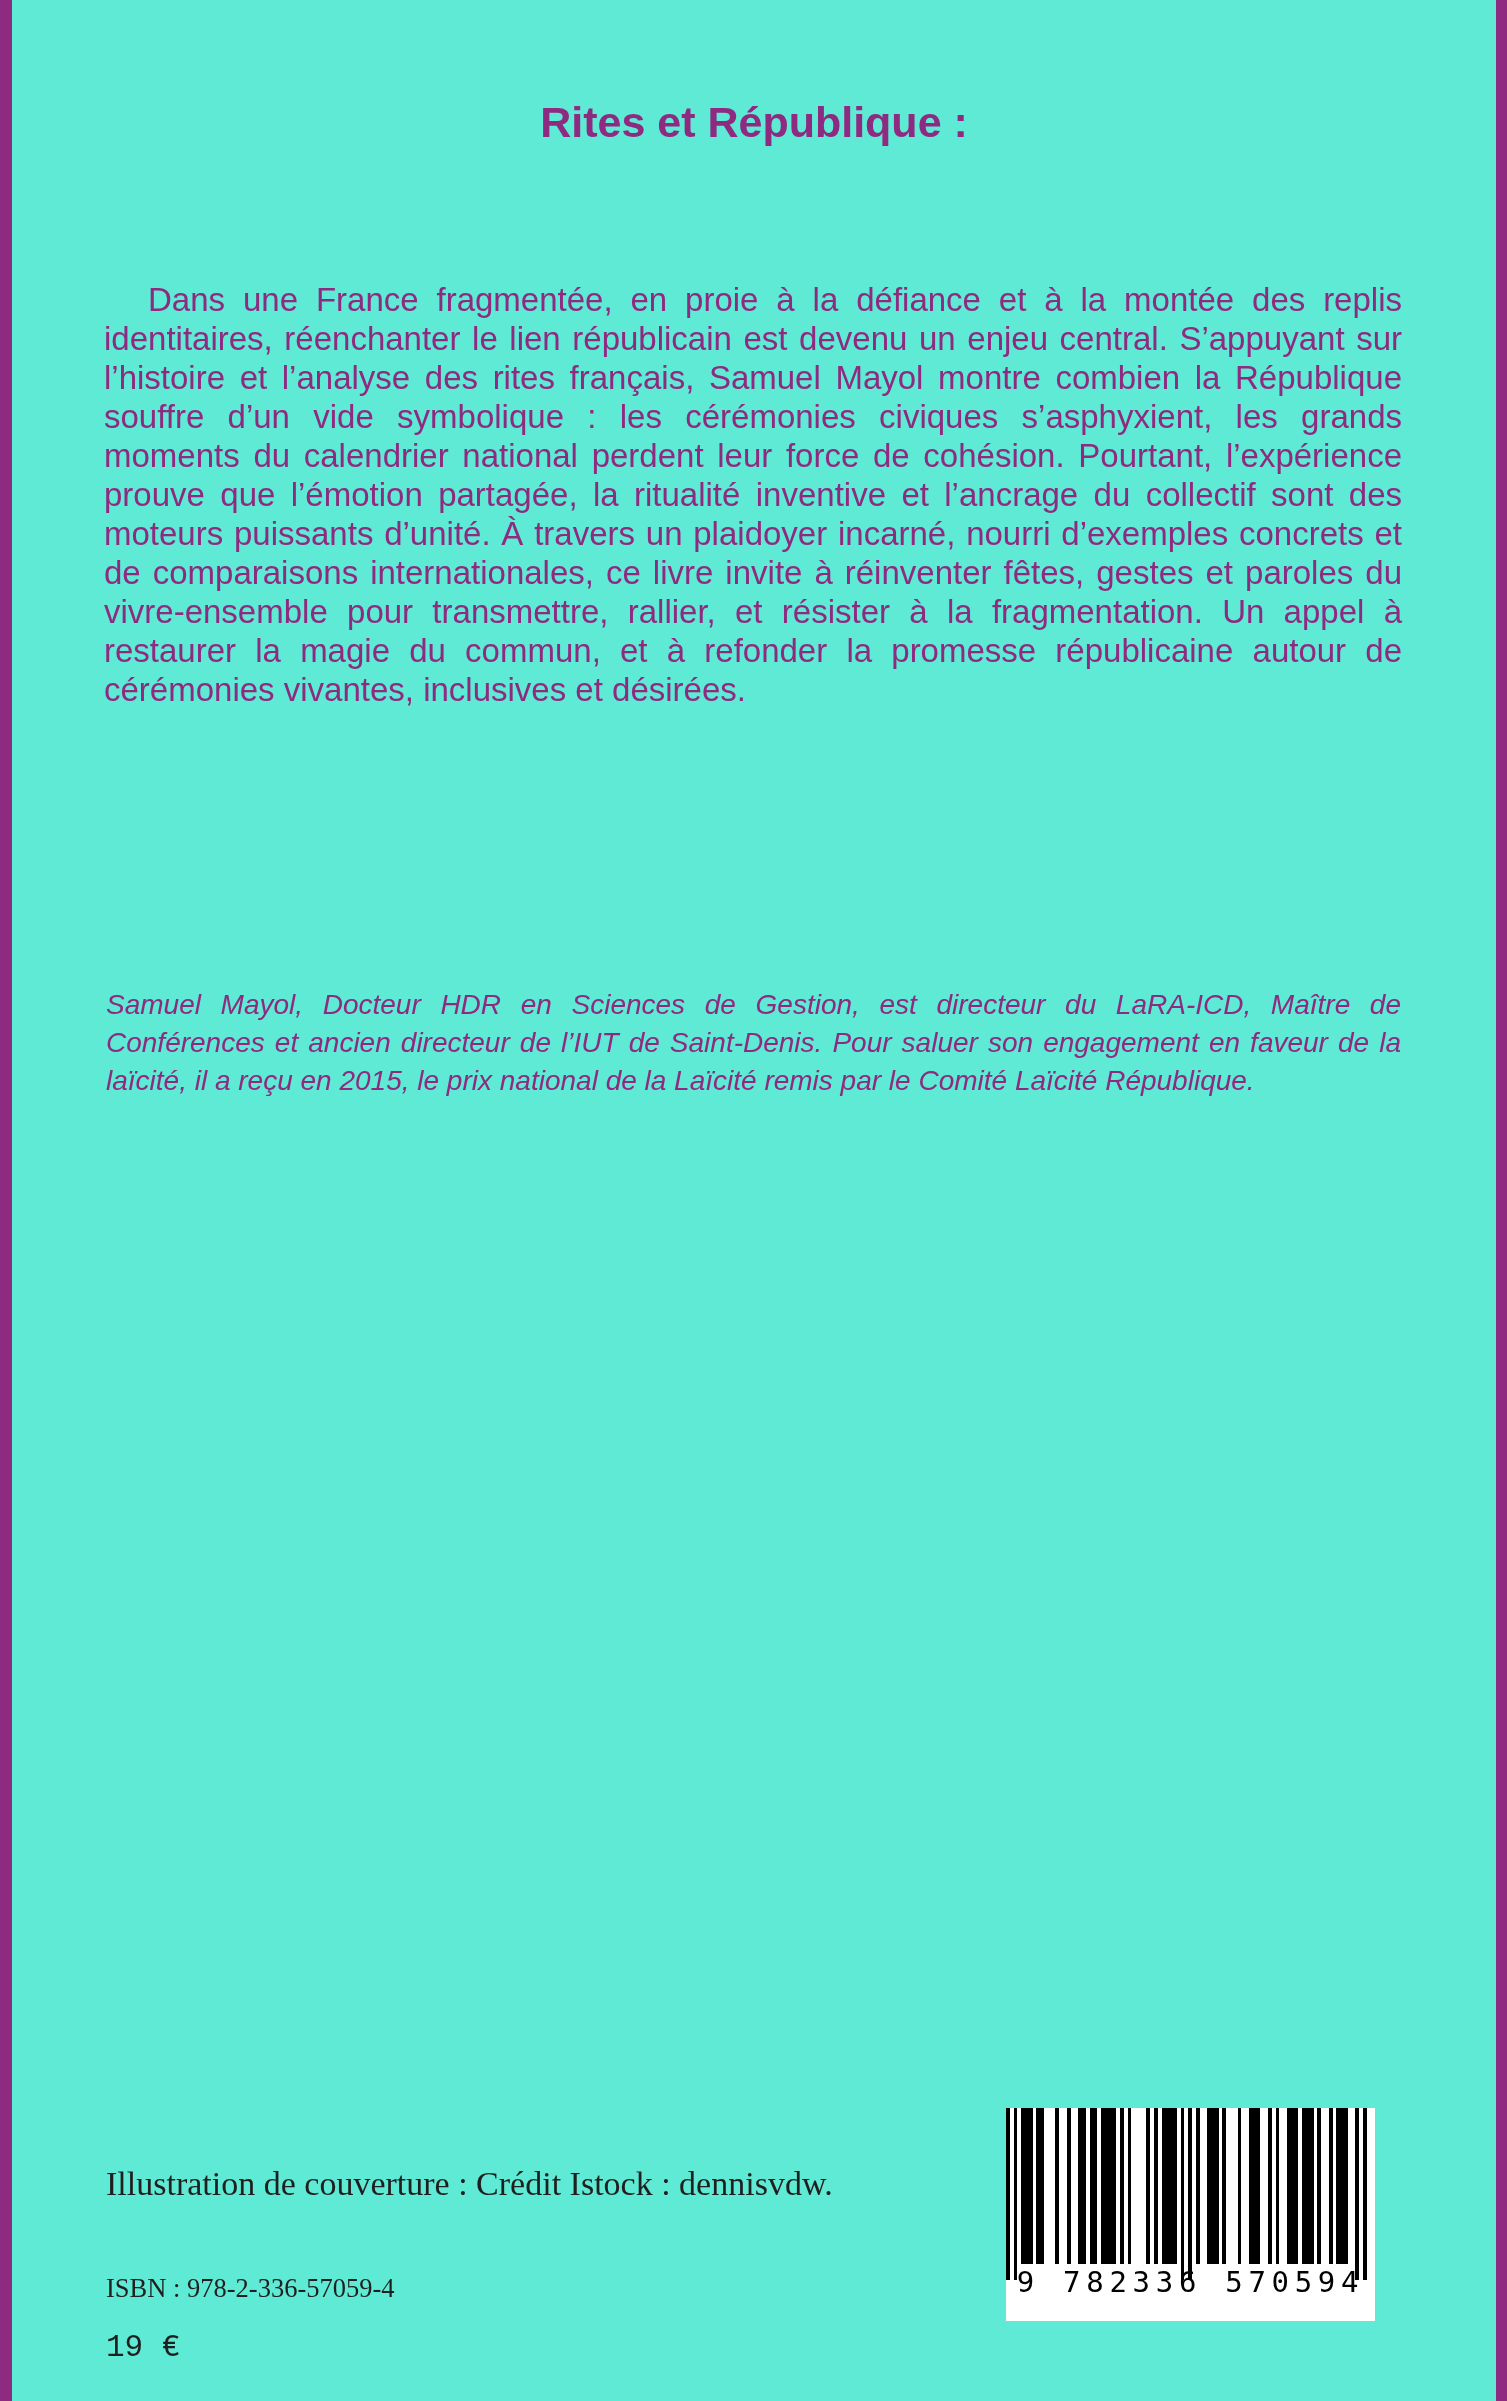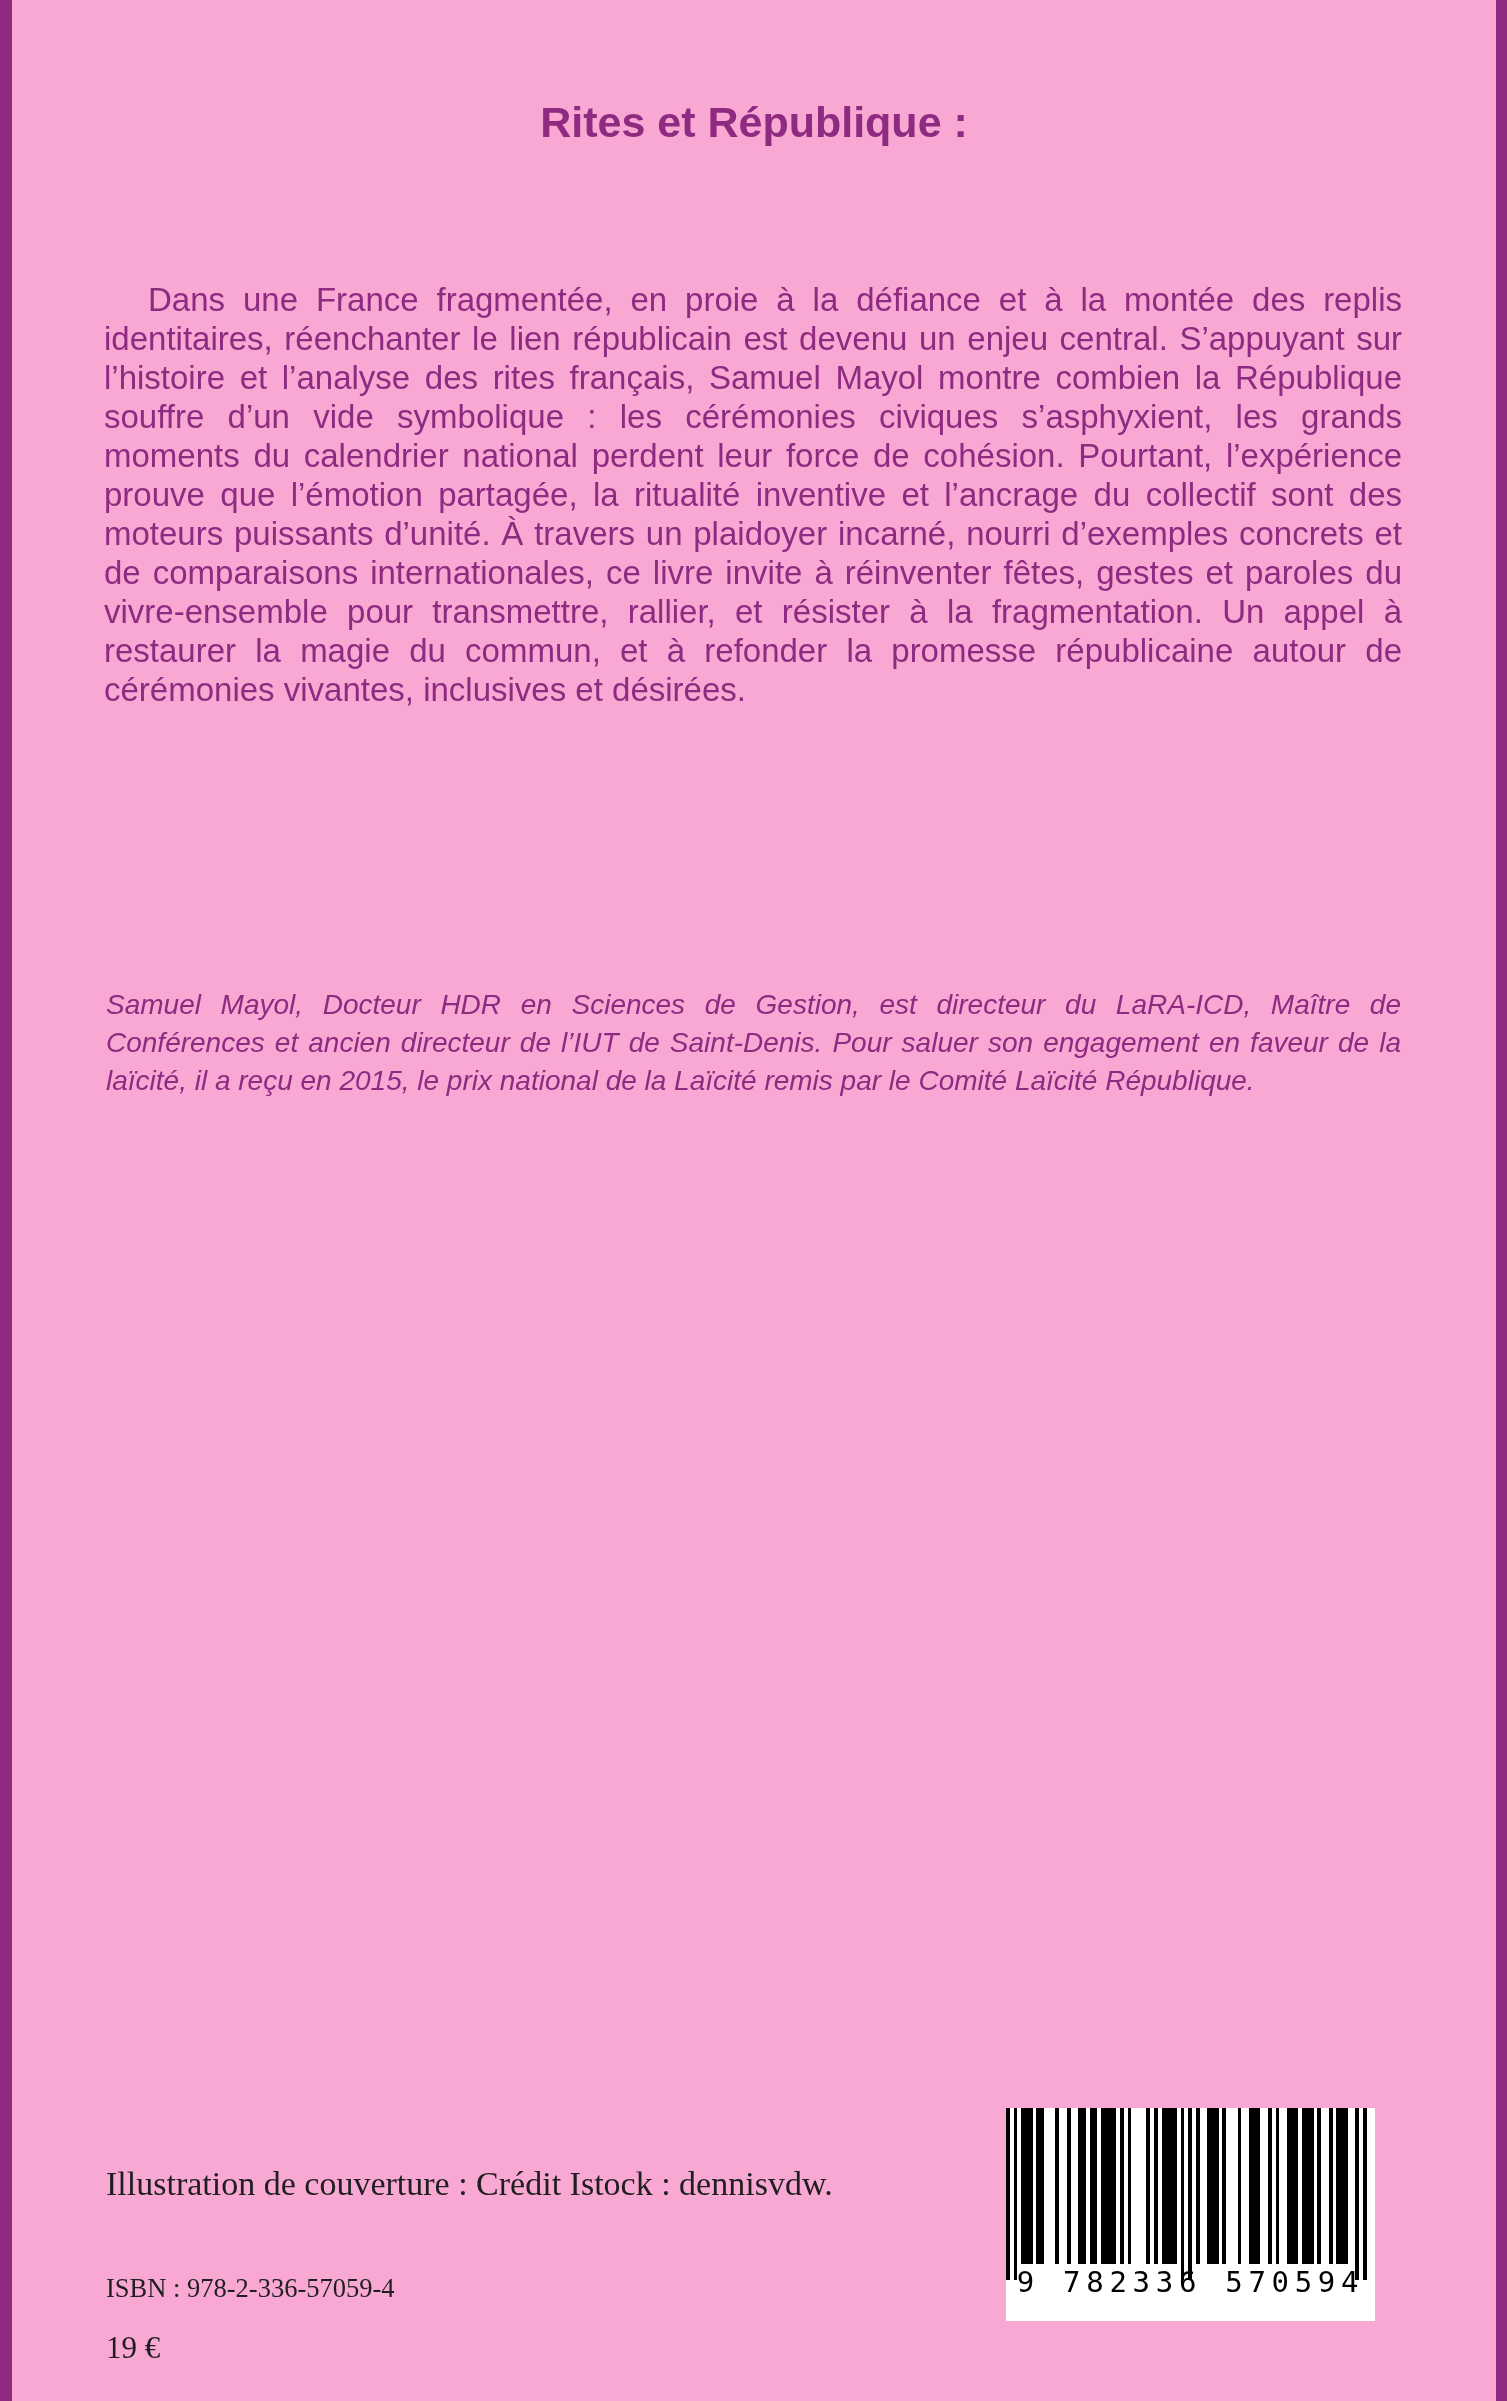--- a/index.html
+++ b/index.html
@@ -1,18 +1,18 @@
 <!DOCTYPE html>
 <html style="--accent: #8e2a80; --ink: #1f1f1f; --barcode: #000000;font-size:15px"><head>
 <meta charset="utf-8">
 <style>
   html,body{margin:0;padding:0;background:#ffffff;}
   .page{
     position:relative;width:1508px;height:2402px;margin:0 auto;
-    background:#f9a8d4;overflow:hidden;
+    background:#5eead4;overflow:hidden;
     font-family:"Liberation Sans",sans-serif;
   }
   .edge{position:absolute;top:0;bottom:0;width:12.3px;background:var(--accent,#8e2a80);}
   .edge.left{left:0;}
   .edge.right{right:0;}
 
   .title{
     position:absolute;top:95px;left:0;right:0;margin:0;
     text-align:center;font-size:43px;line-height:1.3;font-weight:bold;
     color:var(--accent,#8e2a80);
@@ -37,21 +37,21 @@
     font-family:"Liberation Serif",serif;font-size:34px;
     color:var(--ink,#1f1f1f);
   }
   .isbn{
     position:absolute;left:106px;top:2273px;
     font-family:"Liberation Serif",serif;font-size:26.5px;
     color:var(--ink,#1f1f1f);
   }
   .price{
     position:absolute;left:106px;top:2330px;
-    font-family:Liberation Serif, serif;font-size:31px;
+    font-family:Liberation Mono, monospace;font-size:31px;
     color:var(--ink,#1f1f1f);
   }
 
   .barcode{
     position:absolute;left:1006px;top:2108px;width:360px;height:213px;
     background:#ffffff;
     padding-left:9px;
   }
   .bars{position:absolute;top:0;left:0;display:flex;}
   .bc-module{width:3.8px;height:156px;}

